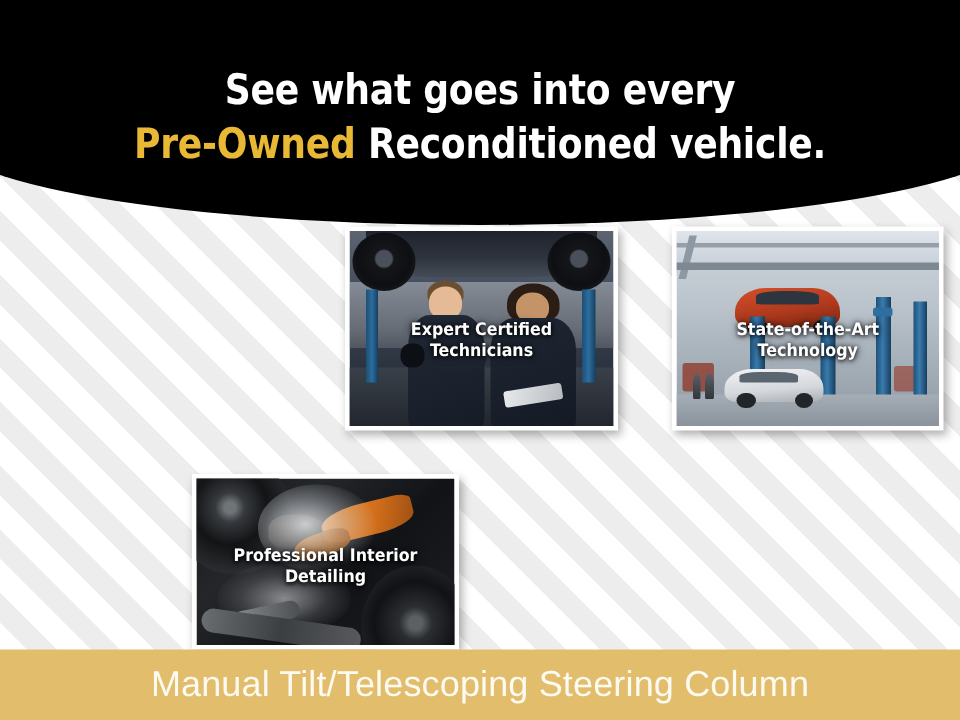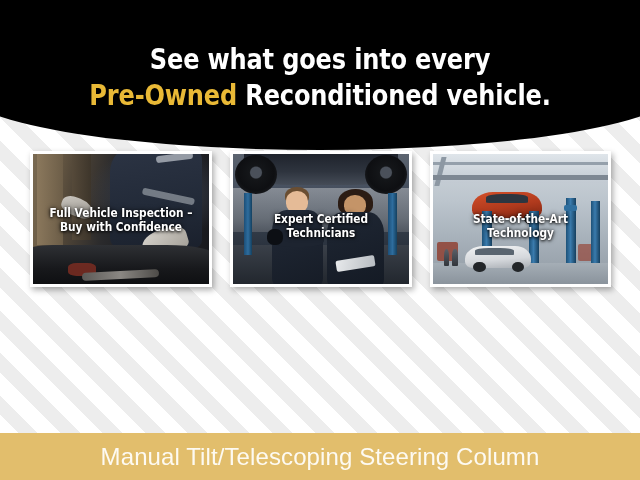--- a/index.html
+++ b/index.html
@@ -238,21 +238,21 @@
   .woman .p-head { left: 31%; top: 5%; width: 35%; height: 21%; background: #c49468; }
   .woman .p-torso { left: 4%; top: 23%; width: 90%; height: 80%; background: linear-gradient(160deg, #1f2734, #141a24); }
   .woman .p-paper {
     position: absolute; left: 18%; top: 72%; width: 62%; height: 12%;
     background: linear-gradient(110deg, #e8eaec, #b7bcc1);
     transform: rotate(-9deg); border-radius: 2px;
   }
   #label-2 { top: 58px; }
 
   
-  #card-3 { left: 430px; top: 151px; width: 181px; height: 136px; }
+  #card-3 { left: 448px; top: 151px; width: 181px; height: 136px; }
   .scene-bay {
     width: 100%; height: 100%;
     background: linear-gradient(180deg, #cfd6dc 0%, #bcc5cd 36%, #a9b3bc 62%, #9099a3 100%);
   }
   .bay-ceiling {
     position: absolute; left: 0; top: 0; width: 100%; height: 22%;
     background: linear-gradient(180deg, #dfe5ea 0%, #c2cad2 100%);
   }
   .bay-beam {
     position: absolute; left: 0; top: 16%; width: 100%; height: 4%;
@@ -474,38 +474,20 @@
 
 <div class="stage">
 
   <div class="header">
     <div class="header-inner">
       <div class="headline">See what goes into every</div>
       <div class="headline-line2"><span class="gold">Pre-Owned</span><span> Reconditioned vehicle.</span></div>
     </div>
   </div>
 
-  <div class="card" id="card-1">
-    <div class="card-photo">
-      <div class="scene-mechanic">
-        <div class="mech-pillar"></div>
-        <div class="mech-pillar2"></div>
-        <div class="mech-body">
-          <div class="mech-stripe"></div>
-        </div>
-        <div class="mech-stripe2"></div>
-        <div class="mech-glove"></div>
-        <div class="mech-glove2"></div>
-        <div class="mech-engine"></div>
-        <div class="mech-red"></div>
-        <div class="mech-hose"></div>
-      </div>
-      <div class="card-label" id="label-1">Full Vehicle Inspection – Buy with Confidence</div>
-    </div>
-  </div>
 
   <div class="card" id="card-2">
     <div class="card-photo">
       <div class="scene-techs">
         <div class="tech-wall"></div>
         <div class="tech-underbody"></div>
         <div class="tech-tire-l"></div>
         <div class="tech-tire-r"></div>
         <div class="tech-floor"></div>
         <div class="tech-lift"></div>
@@ -551,19 +533,35 @@
         <div class="bay-white-win"></div>
         <div class="bay-wwheel1"></div>
         <div class="bay-wwheel2"></div>
         <div class="bay-person" style="left:6%;"></div>
         <div class="bay-person" style="left:11%;"></div>
       </div>
       <div class="card-label" id="label-3">State-of-the-Art Technology</div>
     </div>
   </div>
 
+  <div class="card" id="card-4">
+    <div class="card-photo">
+      <div class="scene-detail">
+        <div class="det-wheel"></div>
+        <div class="det-wheel2"></div>
+        <div class="det-hand"></div>
+        <div class="det-orange"></div>
+        <div class="det-orange2"></div>
+        <div class="det-steam"></div>
+        <div class="det-steam2"></div>
+        <div class="det-nozzle"></div>
+        <div class="det-hose"></div>
+      </div>
+      <div class="card-label" id="label-4">Professional Interior Detailing</div>
+    </div>
+  </div>
 
 
   <div class="banner">
     <span class="banner-text">Manual Tilt/Telescoping Steering Column</span>
   </div>
 
 </div>
 
 </body></html>

